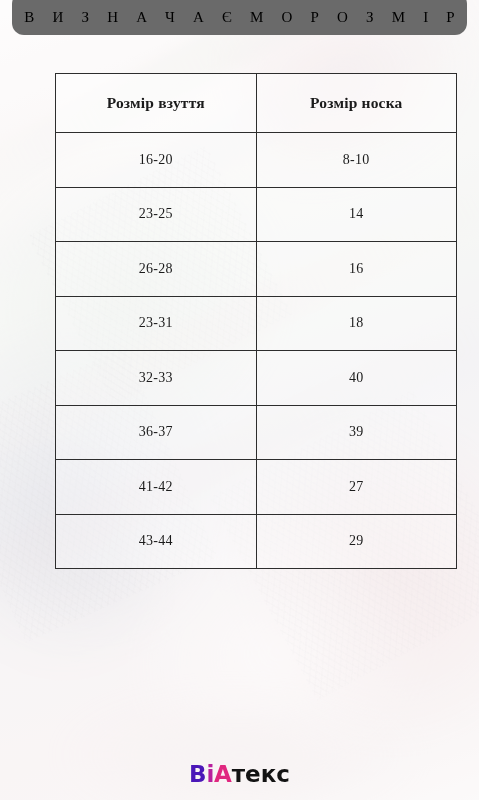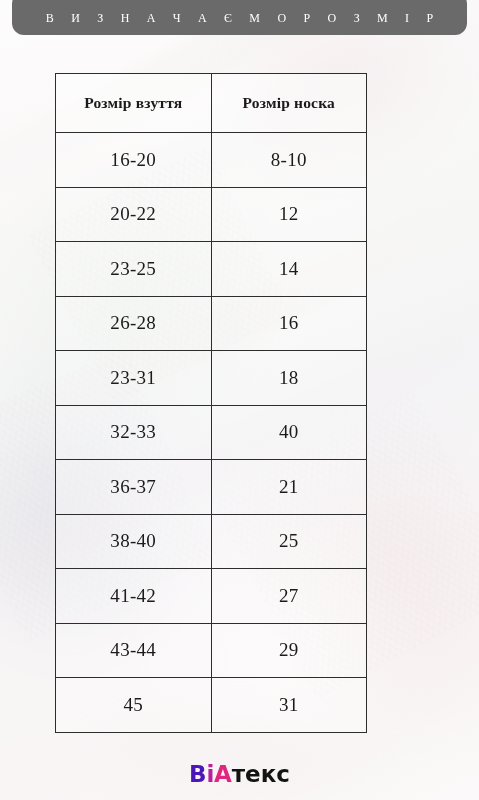--- a/index.html
+++ b/index.html
@@ -131,40 +131,40 @@
     background: #6a6a6a;
     border-radius: 12px;
     z-index: 4;
     display: flex;
     align-items: center;
     justify-content: center;
     box-sizing: border-box;
     padding: 8px 10px 0 10px;
   }
   .title-text {
-    color: #ffffff;
-    font-family: "Liberation Serif", "DejaVu Serif", serif;
-    font-size: 12px;
+    color: #000000;
+    font-family: "Liberation Serif", "DejaVu Serif", serif;
+    font-size: 15px;
     font-weight: 400;
     letter-spacing: 7.2px;
     text-indent: 7.2px;
     white-space: nowrap;
     line-height: 1;
   }
 
   
   .table-wrap {
     position: absolute;
     left: 55px;
     top: 73px;
     width: 382px;
     z-index: 3;
   }
   table.size-table {
-    width: 312px;
+    width: 402px;
     border-collapse: collapse;
     table-layout: fixed;
   }
   table.size-table th,
   table.size-table td {
     border: 1.6px solid #2d2d2d;
     text-align: center;
     vertical-align: middle;
     color: #1b1b1b;
     background: rgba(255,255,255,0.30);
@@ -174,21 +174,21 @@
     font-family: "Liberation Serif", "DejaVu Serif", serif;
     font-weight: bold;
     font-size: 15.5px;
     letter-spacing: .2px;
     background: rgba(255,255,255,0.46);
   }
   table.size-table td {
     height: 51.5px;
     font-family: "Liberation Serif", "DejaVu Serif", serif;
     font-weight: 400;
-    font-size: 19px;
+    font-size: 14px;
     letter-spacing: .3px;
   }
 
   
   .brand {
     position: absolute;
     left: 0;
     right: 0;
     top: 763px;
     text-align: center;
@@ -241,59 +241,47 @@
           <th>Розмір взуття</th>
           <th>Розмір носка</th>
         </tr>
       </thead>
       <tbody>
         <tr>
           <td>16-20</td>
           <td>8-10</td>
         </tr>
         <tr>
-          <td>20-22</td>
-          <td>12</td>
-        </tr>
-        <tr>
           <td>23-25</td>
           <td>14</td>
         </tr>
         <tr>
           <td>26-28</td>
           <td>16</td>
         </tr>
         <tr>
           <td>23-31</td>
           <td>18</td>
         </tr>
         <tr>
           <td>32-33</td>
           <td>40</td>
         </tr>
         <tr>
           <td>36-37</td>
-          <td>21</td>
-        </tr>
-        <tr>
-          <td>38-40</td>
-          <td>25</td>
+          <td>39</td>
         </tr>
         <tr>
           <td>41-42</td>
           <td>27</td>
         </tr>
         <tr>
           <td>43-44</td>
           <td>29</td>
         </tr>
-        <tr>
-          <td>45</td>
-          <td>31</td>
-        </tr>
       </tbody>
     </table>
   </div>
 
   <div class="brand">
     <span class="logo-b">B</span><span class="logo-i">i</span><span class="logo-a">A</span><span class="logo-rest">текс</span>
   </div>
 
 </div>
 

